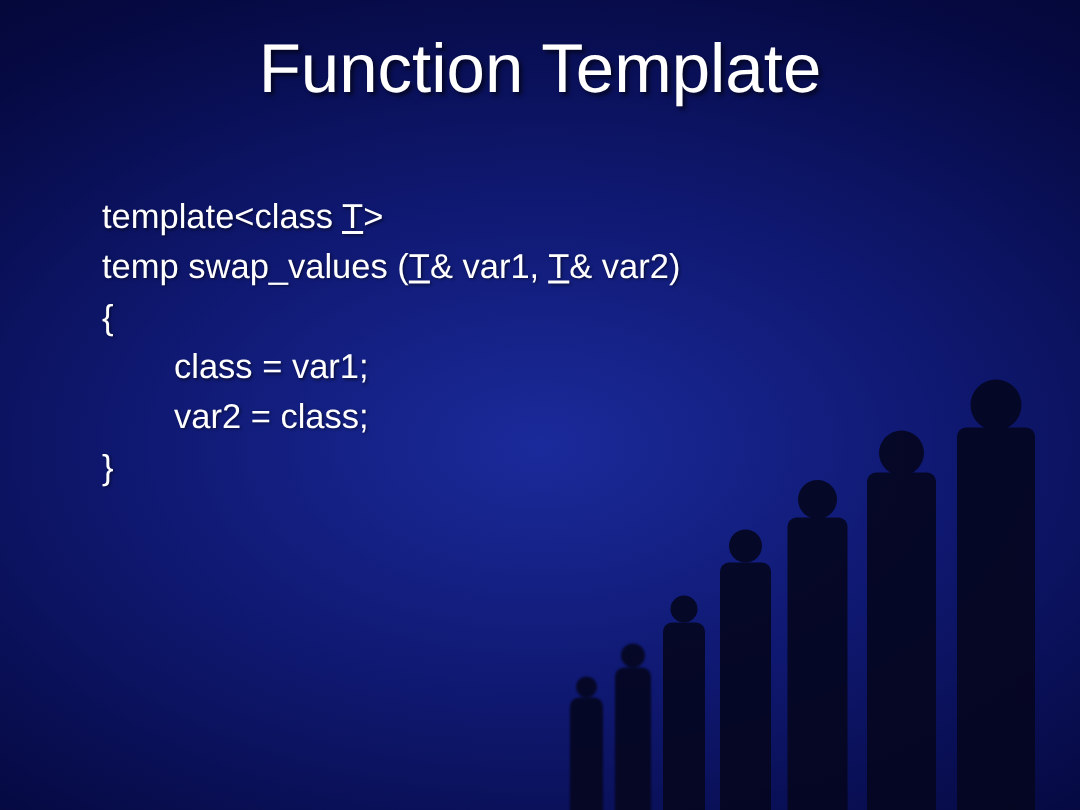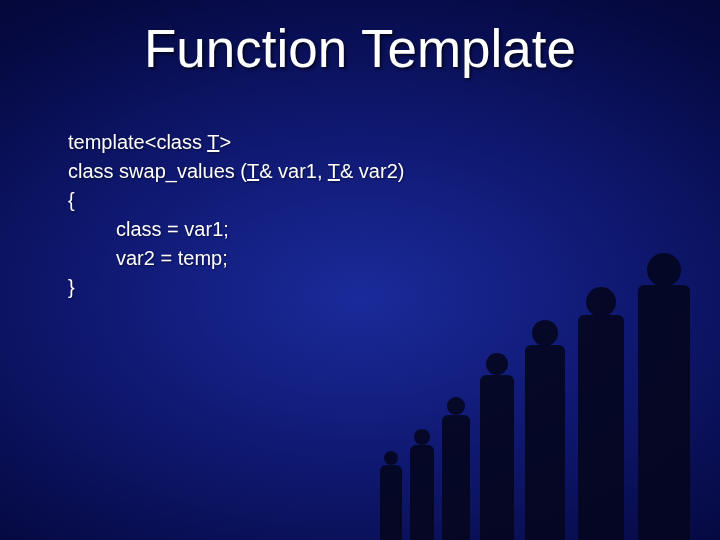--- a/index.html
+++ b/index.html
@@ -20,30 +20,30 @@
                 #010220 100%);
     font-family: Arial, Helvetica, sans-serif;
     color: #ffffff;
   }
   .title {
     position: absolute;
     top: 18px;
     left: 0;
     width: 100%;
     text-align: center;
-    font-size: 53px;
+    font-size: 46px;
     font-weight: 400;
     color: #ffffff;
     text-shadow: 2px 2px 3px rgba(0,0,0,0.6);
   }
   .code-block {
     position: absolute;
     top: 128px;
     left: 68px;
-    font-size: 20px;
+    font-size: 23px;
     line-height: 1.45;
     font-weight: 400;
     text-shadow: 1px 1px 2px rgba(0,0,0,0.5);
   }
   .code-line {
     white-space: pre;
   }
   .indent {
     padding-left: 48px;
   }
@@ -91,24 +91,24 @@
 </style>
 </head>
 <body>
 
 <div class="slide">
 
   <div class="title">Function Template</div>
 
   <div class="code-block">
     <div class="code-line"><span>template&lt;class </span><span class="underline">T</span><span>&gt;</span></div>
-    <div class="code-line"><span>class swap_values (</span><span class="underline">T</span><span>&amp; var1, </span><span class="underline">T</span><span>&amp; var2)</span></div>
+    <div class="code-line"><span>temp swap_values (</span><span class="underline">T</span><span>&amp; var1, </span><span class="underline">T</span><span>&amp; var2)</span></div>
     <div class="code-line">{</div>
     <div class="code-line indent">class = var1;</div>
-    <div class="code-line indent">var2 = temp;</div>
+    <div class="code-line indent">var2 = class;</div>
     <div class="code-line">}</div>
   </div>
 
   <div class="figures">
     <div class="figure f1">
         <div class="head"></div>
       </div>
     <div class="figure f2">
         <div class="head"></div>
       </div>

